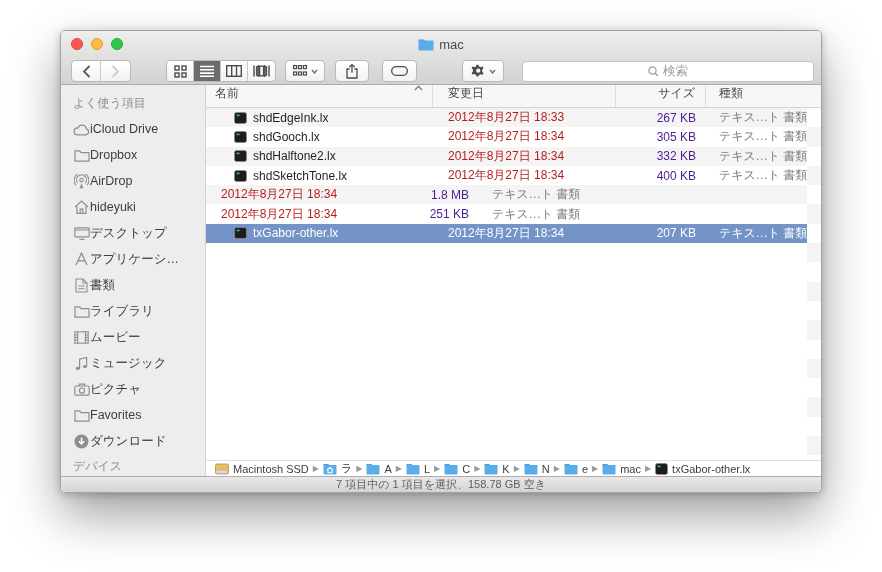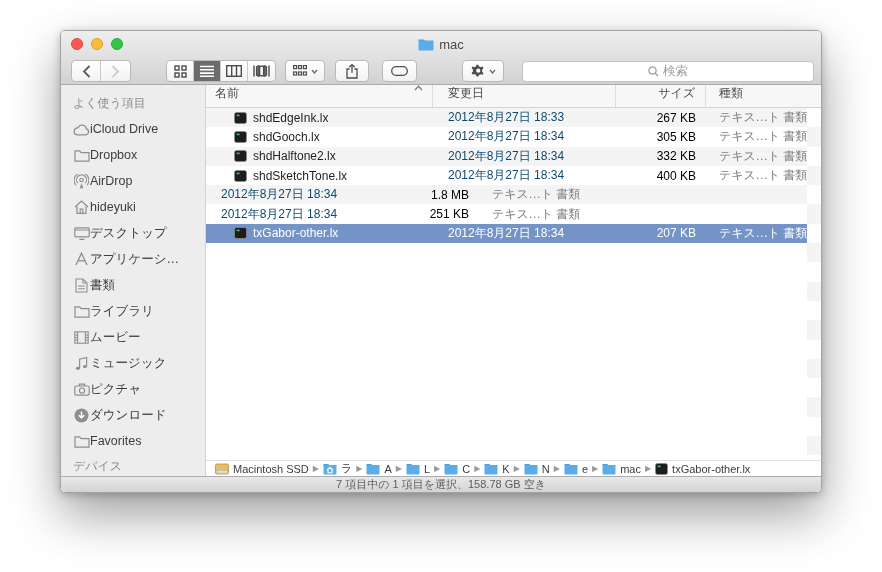--- a/index.html
+++ b/index.html
@@ -56,22 +56,22 @@
   .lh-kind { flex:1; padding-left:13px; border-right:none; }
 
   .rows { flex:1; min-height:0; display:flex; flex-direction:row; }
   .file-row { height:19.3px; flex:none; display:flex; align-items:center; font-size:12px; }
   .file-row:nth-child(odd) { background:#f4f4f4; }
   .file-row.selected { background:var(--c-sel) !important; }
   .file-row.selected .cell { color:#fff !important; }
   .cell { white-space:nowrap; overflow:hidden; }
   .c-name { width:227px; display:flex; align-items:center; color:#1f1f1f; }
   .c-name .f-icon { margin-left:28px; margin-right:6px; flex:none; }
-  .c-date { width:183px; padding-left:15px; color:#0c4a6e; }
-  .c-size { width:90px; text-align:right; padding-right:10px; color:#000000; }
+  .c-date { width:183px; padding-left:15px; color:#b91c1c; }
+  .c-size { width:90px; text-align:right; padding-right:10px; color:#4c1d95; }
   .c-kind { flex:1; padding-left:13px; color:#7c7c7c;font-family:Liberation Serif, serif; }
   .filler { flex:1; background:repeating-linear-gradient(#ffffff 0 19.3px, #f4f4f4 19.3px 38.6px); }
 
   .pathbar { height:16px; flex:none; border-top:1px solid #e0e0e0; background:#fff;
     display:flex; align-items:center; padding-left:9px; font-size:11px; color:#3c3c3c; overflow:hidden; }
   .path-item { display:flex; align-items:center; gap:4px; white-space:nowrap; }
   .path-sep { color:#9a9a9a; font-size:8px; margin:0 4px; }
 
   .statusbar { height:16px; flex:none; background:linear-gradient(#e9e9e9,#d3d3d3);
     border-top:1px solid #adadad; display:flex; align-items:center; justify-content:center;
@@ -322,34 +322,34 @@
                   <rect x="0.8" y="3" width="14.4" height="9.2" rx="1.4"></rect>
                   <path d="M5.3 3V1.2h5.4V3"></path>
                   <circle cx="8" cy="7.6" r="2.6"></circle>
                 </g>
               </svg>
             </span>
     <span class="s-label">ピクチャ</span>
   </div>
           <div class="side-item">
     <span class="s-icon">
+              <svg width="16" height="13" viewBox="0 0 16 13">
+                <path d="M1 12.2V1.8h4.7l1.4 1.8H15v8.6z" fill="none" stroke="#8e8e8e" stroke-width="1.2"></path>
+              </svg>
+            </span>
+    <span class="s-label">Favorites</span>
+  </div>
+          <div class="side-item">
+    <span class="s-icon">
               <svg width="15" height="15" viewBox="0 0 15 15">
                 <circle cx="7.5" cy="7.5" r="7" fill="#8e8e8e"></circle>
                 <path d="M7.5 3.5v6M4.8 7.2 7.5 10l2.7-2.8" fill="none" stroke="#fff" stroke-width="1.5"></path>
               </svg>
             </span>
     <span class="s-label">ダウンロード</span>
-  </div>
-          <div class="side-item">
-    <span class="s-icon">
-              <svg width="16" height="13" viewBox="0 0 16 13">
-                <path d="M1 12.2V1.8h4.7l1.4 1.8H15v8.6z" fill="none" stroke="#8e8e8e" stroke-width="1.2"></path>
-              </svg>
-            </span>
-    <span class="s-label">Favorites</span>
   </div>
         </div>
       <div class="side-section">デバイス</div>
     </div>
 
     <div class="content">
       <div class="list-header">
         <div class="lh-cell lh-name">
           <span>名前</span>
           <svg class="caret" width="9" height="6" viewBox="0 0 9 6">

